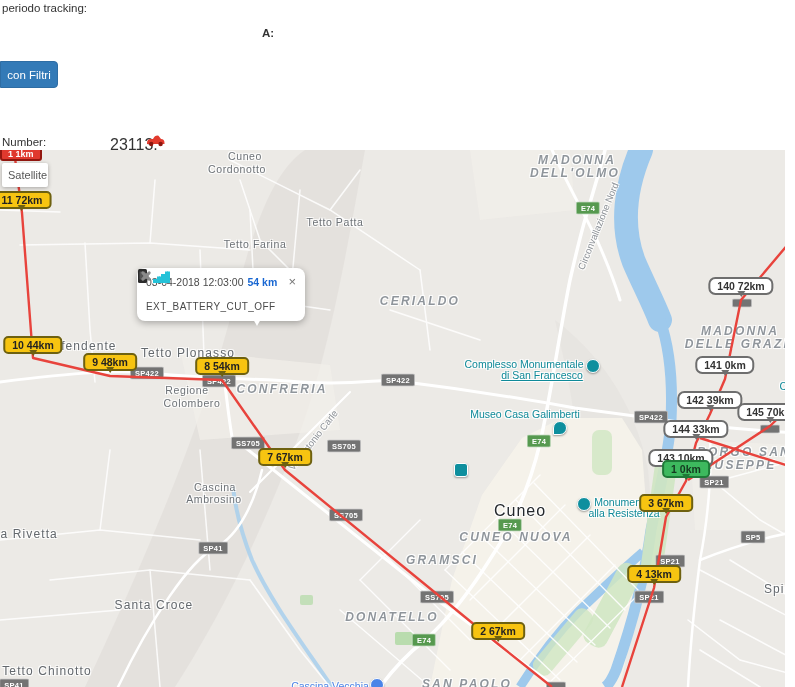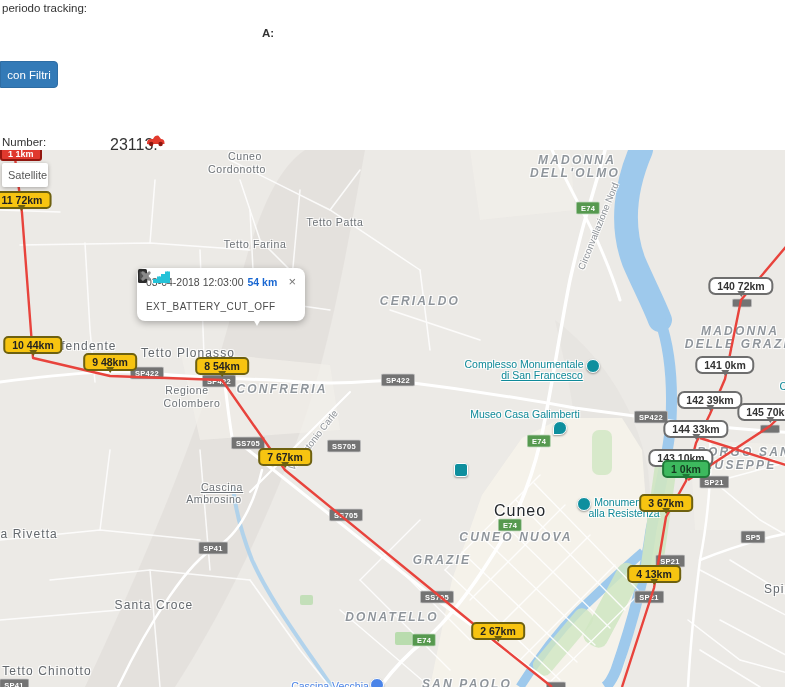--- a/index.html
+++ b/index.html
@@ -174,26 +174,26 @@
         <div class="lb halo district" style="left: 740px; top: 181px;">MADONNA</div>
         <div class="lb halo district" style="left: 742px; top: 194px;">DELLE GRAZIE</div>
         <div class="lb halo town-lg" style="left: 85px; top: 196px;">efendente</div>
         <div class="lb halo town-lg" style="left: 188px; top: 203px;">Tetto Plonasso</div>
         <div class="lb halo district" style="left: 282px; top: 239px;">CONFRERIA</div>
         <div class="lb halo town" style="left: 187px; top: 240px;">Regione</div>
         <div class="lb halo town" style="left: 192px; top: 253px;">Colombero</div>
         <div class="lb halo poi-t" style="left: 788px; top: 236px;">Cer</div>
         <div class="lb halo district" style="left: 744px; top: 302px;">BORGO SAN</div>
         <div class="lb halo district" style="left: 737px; top: 315px;">GIUSEPPE</div>
-        <div class="lb halo town" style="left: 222px; top: 337px; text-decoration: underline;">Cascina</div>
+        <div class="lb halo town" style="left: 215px; top: 337px;">Cascina</div>
         <div class="lb halo town" style="left: 214px; top: 349px;">Ambrosino</div>
         <div class="lb halo town-lg" style="left: 27px; top: 384px;">ta Rivetta</div>
         <div class="lb halo city" style="left: 520px; top: 361px;">Cuneo</div>
         <div class="lb halo district" style="left: 516px; top: 387px;">CUNEO NUOVA</div>
-        <div class="lb halo district" style="left: 442px; top: 410px;">GRAZIE</div>
+        <div class="lb halo district" style="left: 442px; top: 410px;">GRAMSCI</div>
         <div class="lb halo town-lg" style="left: 154px; top: 455px;">Santa Croce</div>
         <div class="lb halo district" style="left: 392px; top: 467px;">DONATELLO</div>
         <div class="lb halo town-lg" style="left: 782px; top: 439px;">Spine</div>
         <div class="lb halo town-lg" style="left: 47px; top: 521px;">Tetto Chinotto</div>
         <div class="lb halo district" style="left: 467px; top: 534px;">SAN PAOLO</div>
         <div class="lb halo street" style="left: 313px; top: 290px; transform: translate(-50%, -50%) rotate(-52deg);">Via Antonio Carle</div>
         <div class="lb halo street" style="left: 598px; top: 76px; transform: translate(-50%, -50%) rotate(-68deg);">Circonvallazione Nord</div>
         <div class="lb halo poi-t" style="left: 524px; top: 214px;">Complesso Monumentale</div>
         <div class="lb halo poi-t" style="left: 542px; top: 225px; text-decoration: underline;">di San Francesco</div>
         <div class="lb halo poi-t" style="left: 525px; top: 264px;">Museo Casa Galimberti</div>

